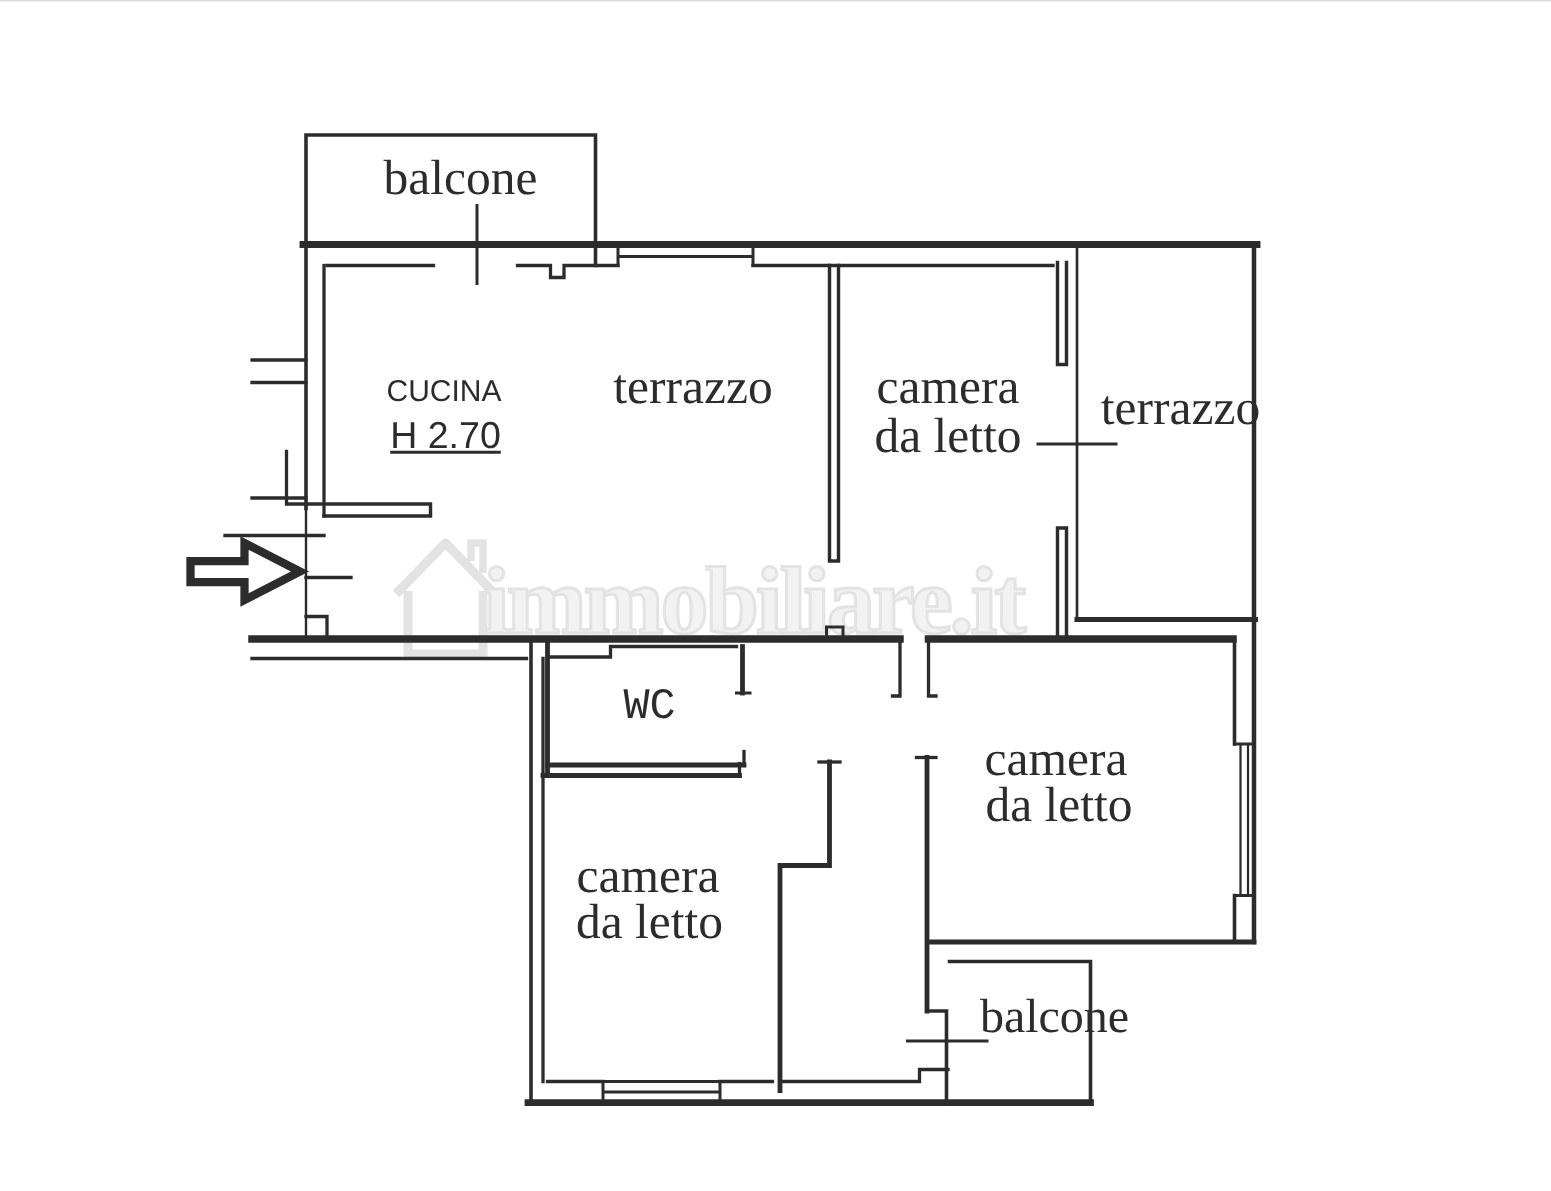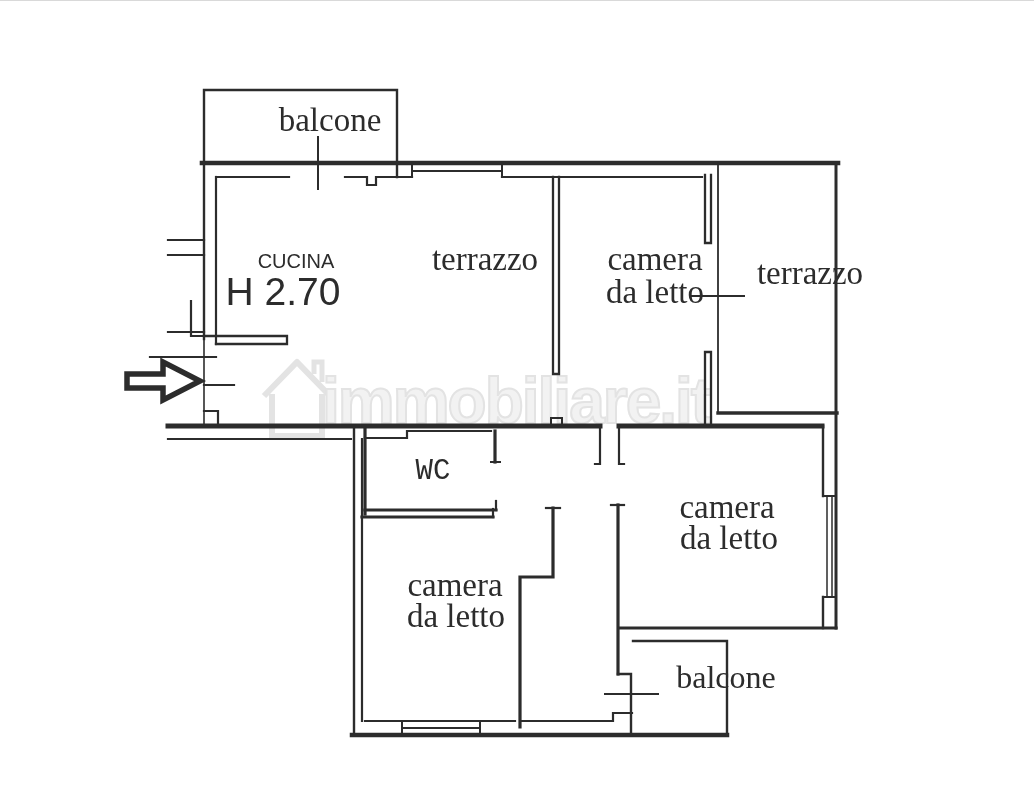--- a/index.html
+++ b/index.html
@@ -8,35 +8,35 @@
     background:var(--background,#fff);
     font-family:"Liberation Serif", serif;
   }
   .frame-top{position:absolute;top:0;left:0;width:100%;height:1px;background:#d9d9d9;}
   
   .watermark{
     position:absolute;left:258px;top:348px;height:92px;
     display:flex;align-items:flex-end;z-index:1;white-space:nowrap;
   }
   .watermark .wm-text{
-    font-family:Liberation Sans, sans-serif;
+    font-family:Liberation Serif, serif;
     font-weight:bold;font-size:64px;line-height:78px;
     letter-spacing:-2px;
     color:var(--watermark_fill,#f1f1f1);
     -webkit-text-stroke:2px var(--watermark_stroke,#e3e3e3);
     margin-left:-14px;
   }
   svg.plan-lines{position:absolute;left:0;top:0;z-index:2;}
   .w{stroke:var(--line,#2c2c2c);fill:none;stroke-linecap:square;}
   .labels{position:absolute;left:0;top:0;width:100%;height:100%;z-index:3;}
   .lbl{
     position:absolute;transform:translate(-50%,-50%);
     color:var(--line,#2c2c2c);white-space:nowrap;line-height:1;
   }
-  .serif{font-family:"Liberation Serif", serif;font-size:33px;margin-left:23px;}
+  .serif{font-family:"Liberation Serif", serif;font-size:33px;}
   .sans{font-family:"Liberation Sans", sans-serif;font-size:20px;}
 </style>
 </head>
 <body>
 
 <div class="stage">
   <div class="frame-top"></div>
 
   <div class="watermark">
     <svg width="78" height="88" viewBox="0 0 78 88">
@@ -115,21 +115,21 @@
     <path class="w" stroke-width="1.5" d="M827,496 V597 M832,496 V597"></path>
     <path class="w" stroke-width="2" d="M823,496 H836 M823,597 H836"></path>
     <path class="w" stroke-width="3.2" d="M620,628 H836"></path>
 
     <polygon points="127,374 163,374 163,362 200,381 163,400 163,388 127,388" style="fill:var(--arrow_fill,#fff);stroke:var(--line,#2c2c2c);stroke-width:5.5;stroke-linejoin:miter"></polygon>
   </svg>
 
   <div class="labels">
     <div class="lbl serif" style="left:307px;top:120px;">balcone</div>
     <div class="lbl sans" style="left:296px;top:261px;">CUCINA</div>
-    <div class="lbl sans" style="left:283px;top:291px;font-size:39px;">H 2.70</div>
+    <div class="lbl sans" style="left:297px;top:291px;font-size:25px;text-decoration:underline;">H 2.70</div>
     <div class="lbl serif" style="left:462px;top:259px;">terrazzo</div>
     <div class="lbl serif" style="left:632px;top:259px;">camera</div>
     <div class="lbl serif" style="left:632px;top:292px;">da letto</div>
     <div class="lbl serif" style="left:787px;top:273px;">terrazzo</div>
     <div class="lbl sans" style="left:433px;top:471px;font-size:29px;font-family:Liberation Mono, monospace;">WC</div>
     <div class="lbl serif" style="left:432px;top:585px;">camera</div>
     <div class="lbl serif" style="left:433px;top:616px;">da letto</div>
     <div class="lbl serif" style="left:704px;top:507px;">camera</div>
     <div class="lbl serif" style="left:706px;top:538px;">da letto</div>
     <div class="lbl serif" style="left:703px;top:677px;font-size:32px;">balcone</div>

